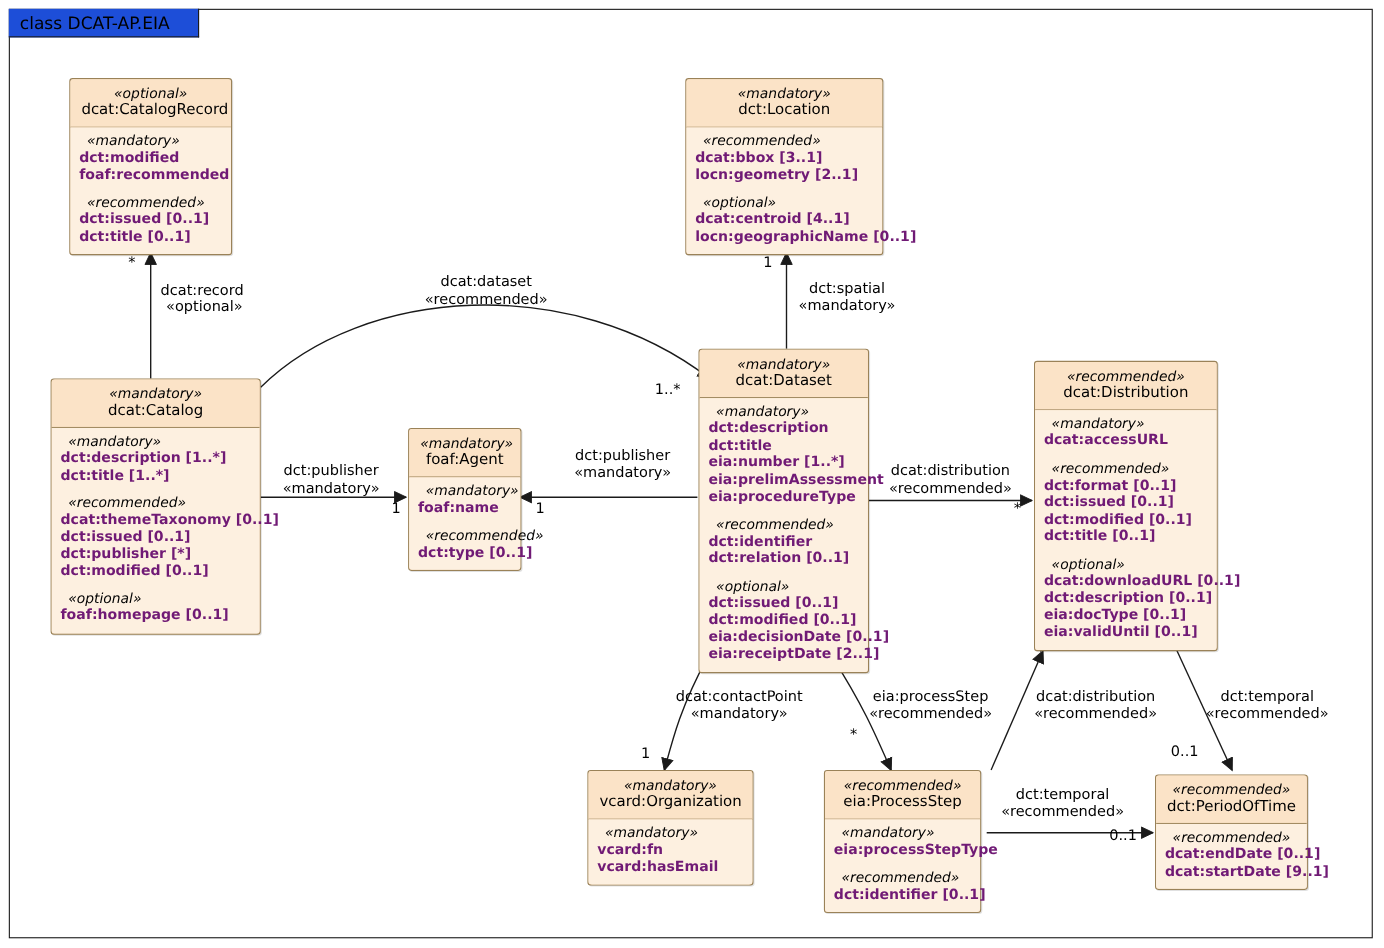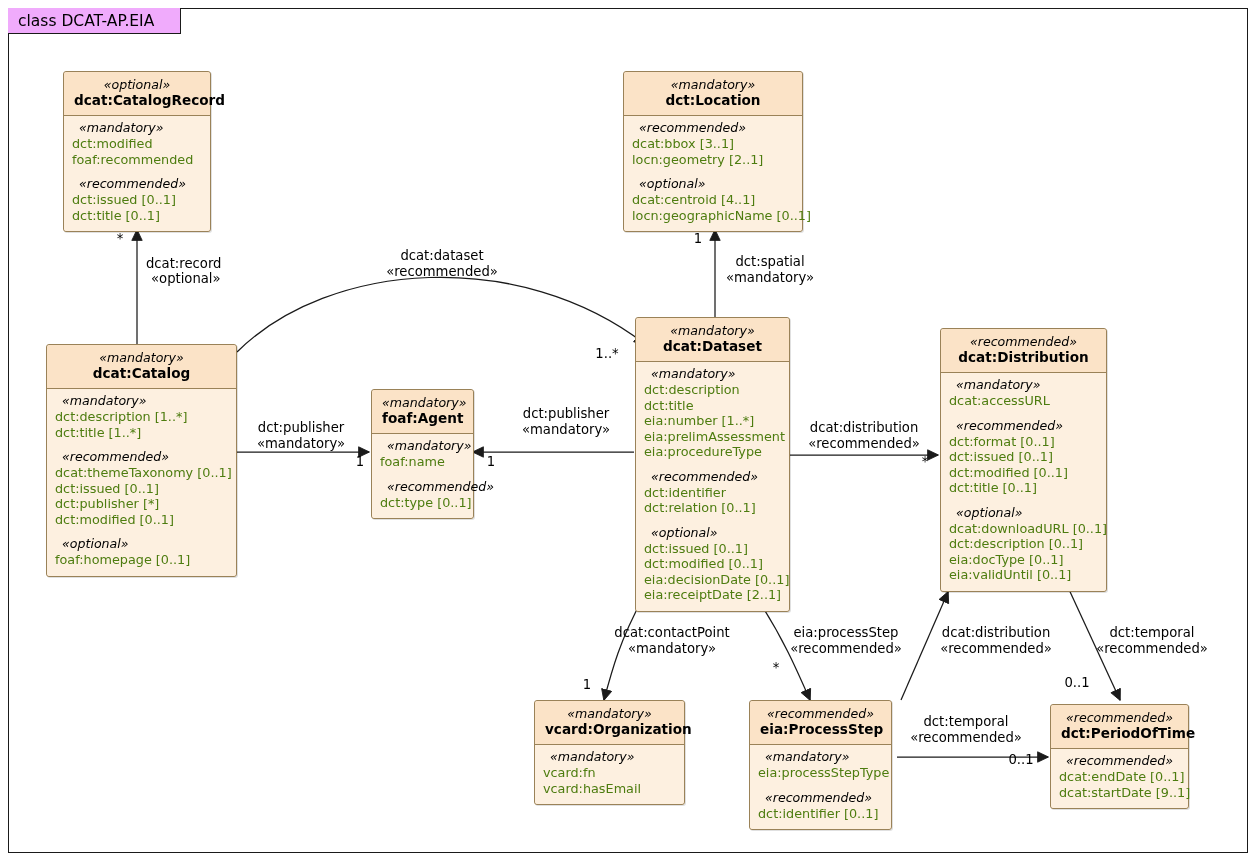--- a/index.html
+++ b/index.html
@@ -32,21 +32,21 @@
   #frame-tab {
     position: absolute;
     left: 8px;
     top: 8px;
     height: 26px;
     padding: 0 26px 0 10px;
     display: flex;
     align-items: center;
     font-size: 15.5px;
     color: #000;
-    background: #f0abfc;
+    background: #1d4ed8;
     border-right: 1.4px solid #1a1a1a;
     border-bottom: 1.4px solid #1a1a1a;
     box-sizing: border-box;
     white-space: nowrap;
     text-align: right;
   }
   #frame-tab::after {
     content: "";
     position: absolute;
     right: -1px;
@@ -94,21 +94,21 @@
     border-radius: 3px 3px 0 0;
   }
   .uml-stereo {
     font-style: italic;
     font-size: 12.6px;
     color: #000000;
     line-height: 15px;
     white-space: nowrap;
   }
   .uml-name {
-    font-weight: bold;
+    font-weight: normal;
     font-size: 13.6px;
     color: #000000;
     line-height: 17px;
     white-space: nowrap;
     text-align: center;
   }
   .uml-body {
     background: #fdf0e0;
     padding: 4px 6px 8px 8px;
     border-radius: 0 0 3px 3px;
@@ -119,23 +119,24 @@
   .group-title {
     font-style: italic;
     font-size: 12.6px;
     color: #000000;
     line-height: 16px;
     padding-left: 7px;
     white-space: nowrap;
   }
   .attr {
     font-size: 12.8px;
-    color: #4d7c0f;
+    color: #701a75;
     line-height: 15.5px;
     white-space: nowrap;
+    font-weight: bold;
   }
   .group + .group { margin-top: 9px; }
 </style>
 </head>
 <body>
 
 <div id="canvas">
 
   <div id="frame"></div>
   <div id="frame-tab">class DCAT-AP.EIA</div>

